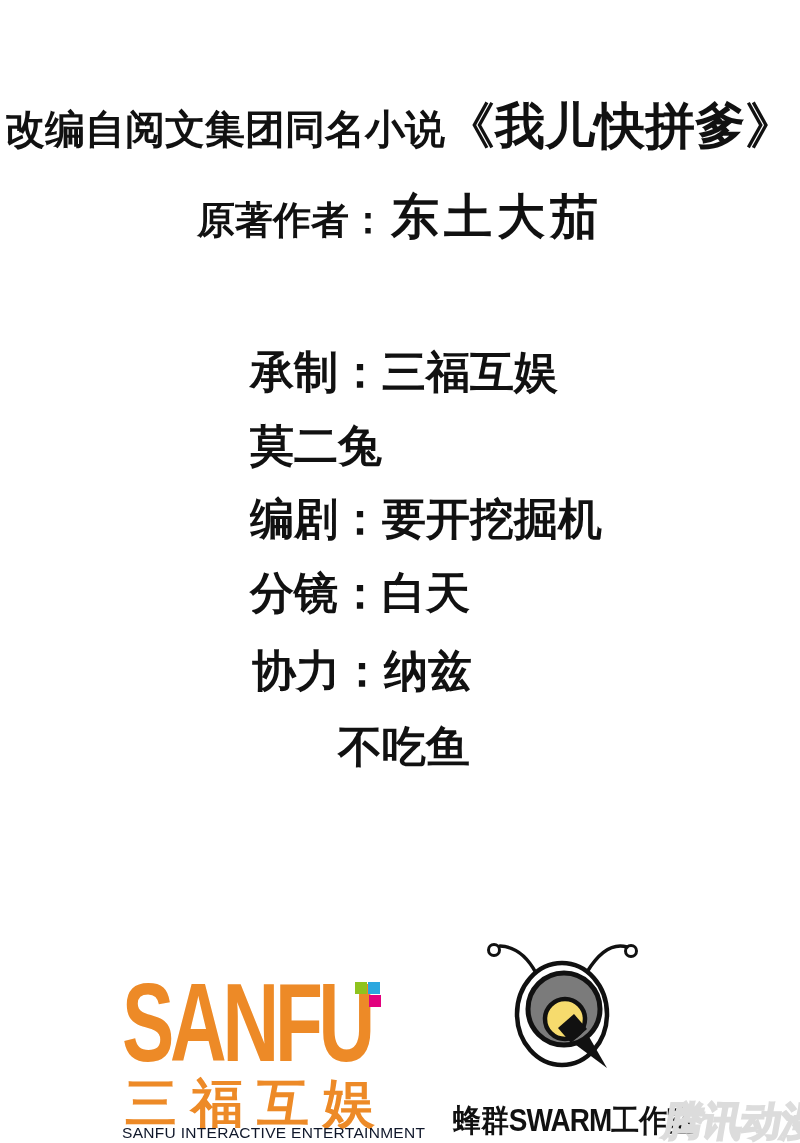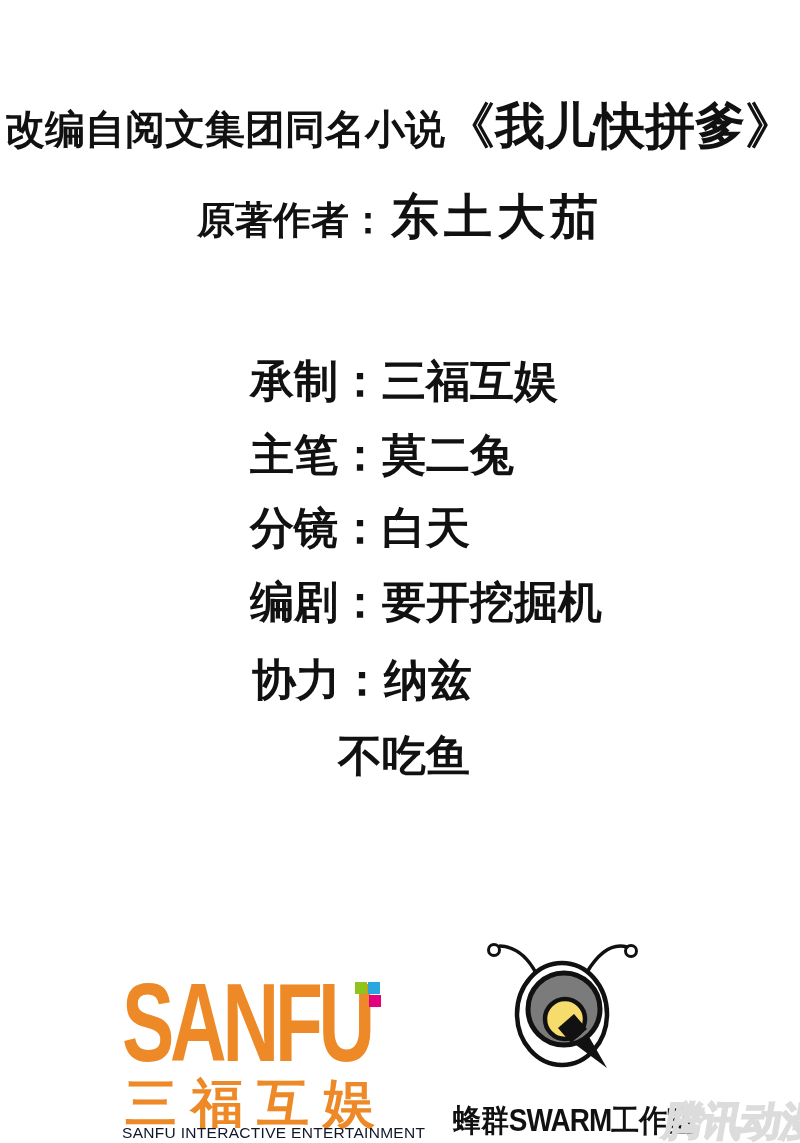--- a/index.html
+++ b/index.html
@@ -20,21 +20,21 @@
   .title-line .novel{font-size:50px;}
 
   .author-line{
     position:absolute;top:185px;left:0;width:800px;
     text-align:center;white-space:nowrap;
   }
   .author-line .a-label{font-size:38px;font-weight:bold;}
   .author-line .a-name{font-size:48px;letter-spacing:5px;margin-left:4px;}
 
   
-  .credits{position:absolute;left:250px;top:345px;}
+  .credits{position:absolute;left:250px;top:336px;}
   .credit-row{
     height:73.5px;display:flex;align-items:center;
     font-size:44px;font-weight:bold;white-space:nowrap;
   }
   .credit-row.indent-sm{margin-left:2px;margin-top:5px;}
   .credit-row.indent-lg{margin-left:88px;margin-top:2px;}
 
   
   .sanfu-word{
     position:absolute;left:122px;top:967px;
@@ -83,30 +83,29 @@
 <div class="author-line">
   <span class="a-label sans">原著作者：</span><span class="a-name brush">东土大茄</span>
 </div>
 
 <div class="credits">
   <div class="credit-row">
     <span>承制：</span>
       <span>三福互娱</span>
   </div>
   <div class="credit-row">
-    <span>主笔：</span>
       <span>莫二兔</span>
+  </div>
+  <div class="credit-row">
+    <span>编剧：</span>
+      <span>要开挖掘机</span>
   </div>
   <div class="credit-row">
     <span>分镜：</span>
       <span>白天</span>
-  </div>
-  <div class="credit-row">
-    <span>编剧：</span>
-      <span>要开挖掘机</span>
   </div>
   <div class="credit-row indent-sm">
     <span>协力：</span>
       <span>纳兹</span>
   </div>
   <div class="credit-row indent-lg">
     <span>不吃鱼</span>
   </div>
 </div>
 

